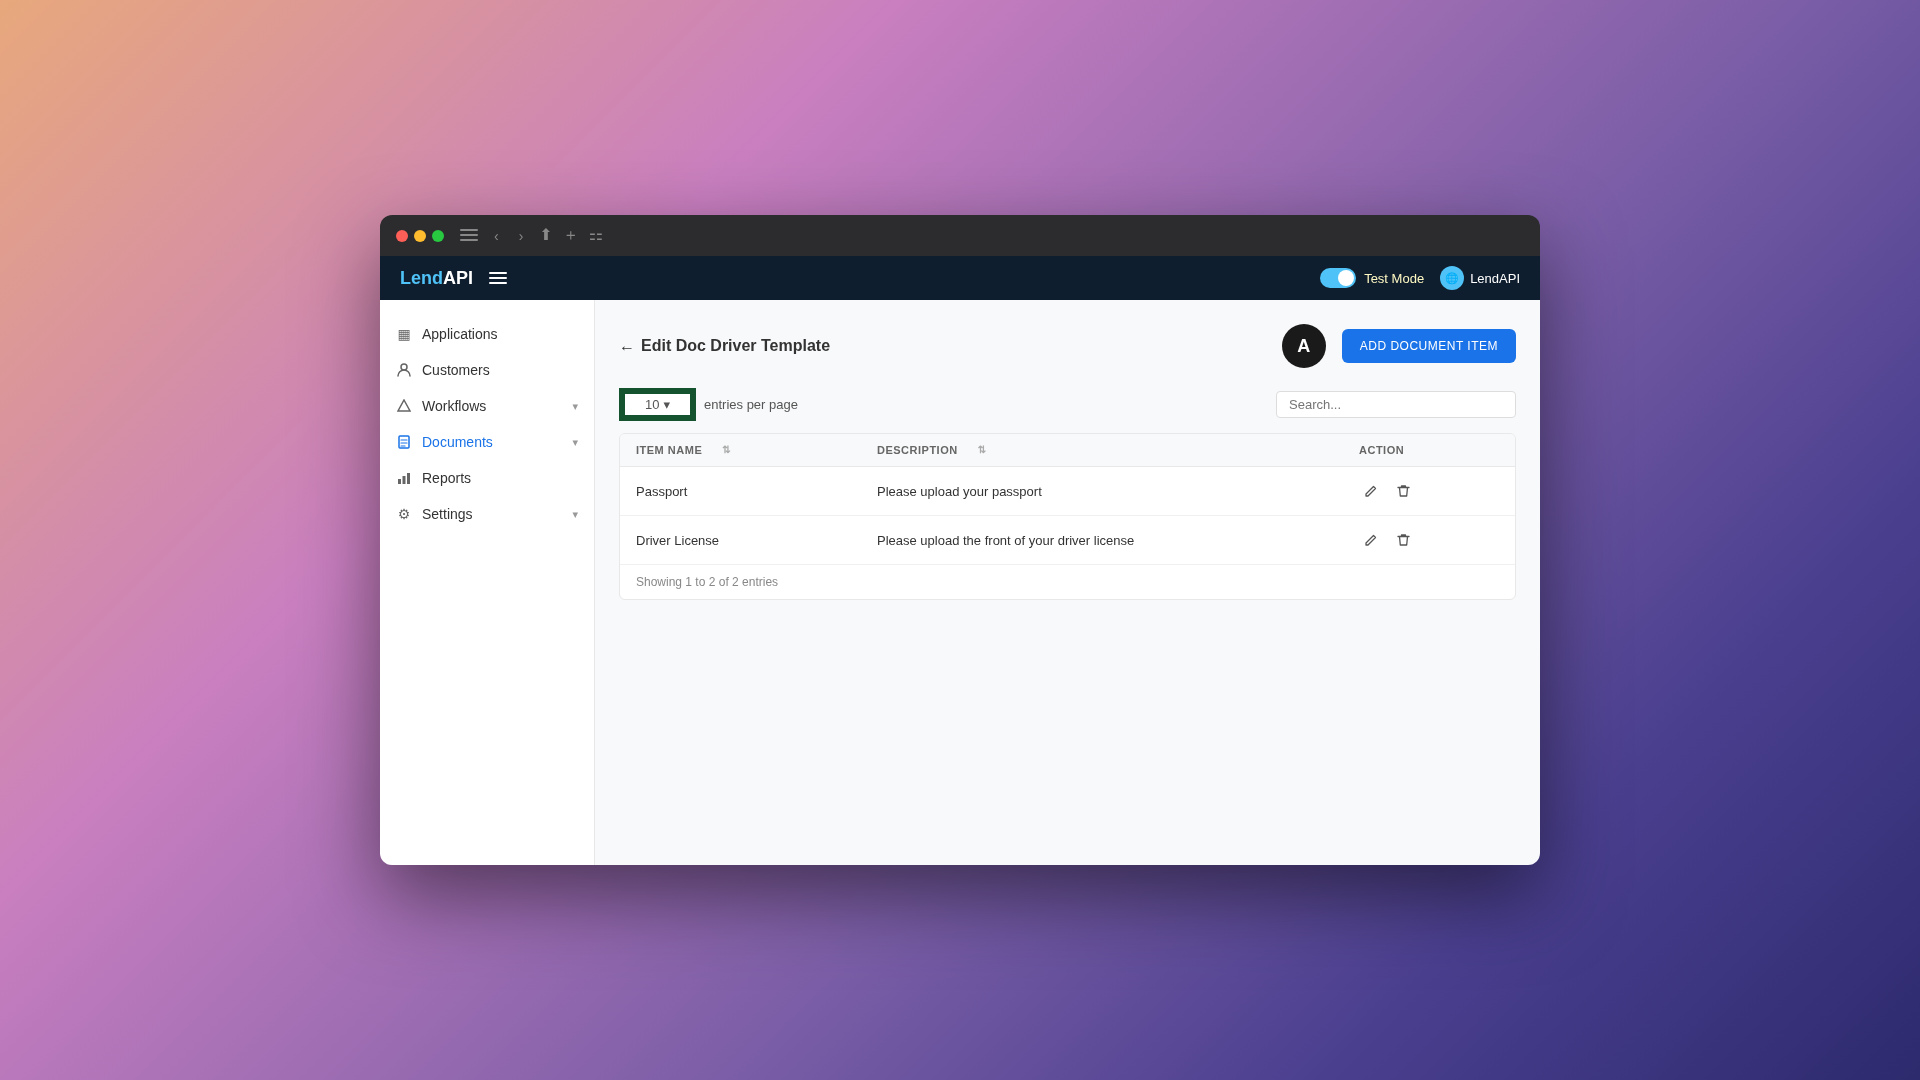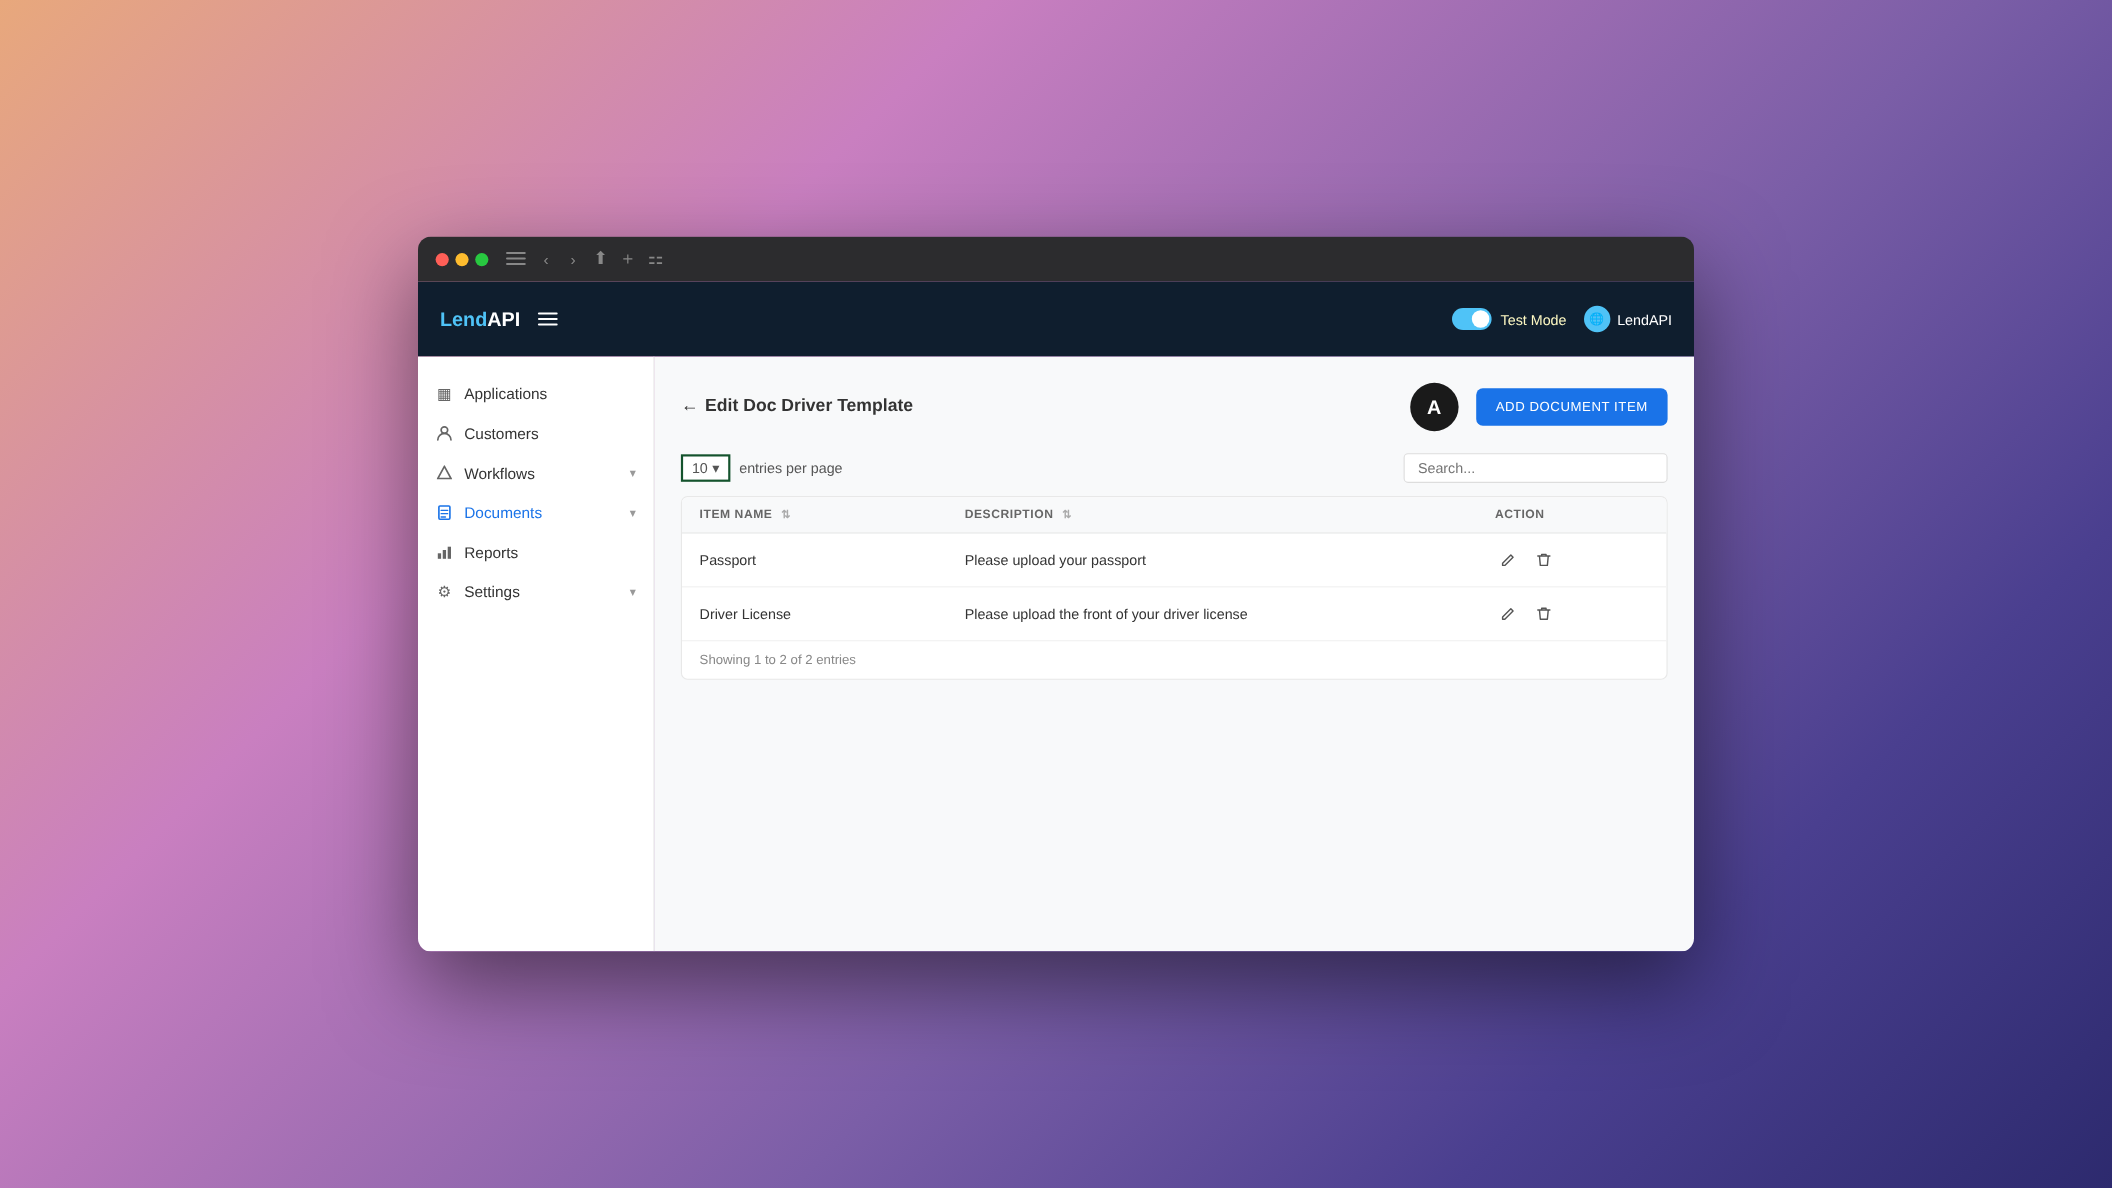--- a/index.html
+++ b/index.html
@@ -95,21 +95,21 @@
       flex: 1;
       display: flex;
       flex-direction: column;
       overflow: hidden;
     }
 
     
     .top-nav {
       background: #0f1e2e;
       padding: 0 20px;
-      height: 68px;
+      height: 44px;
       display: flex;
       align-items: center;
       justify-content: space-between;
       flex-shrink: 0;
     }
 
     .logo {
       font-size: 18px;
       font-weight: 700;
       color: white;
@@ -294,23 +294,23 @@
 
     .entries-select {
       display: flex;
       align-items: center;
       gap: 8px;
       font-size: 13px;
       color: #555;
     }
 
     .entries-num {
-      border: 2px solid #14532d;
+      border: 6px solid #14532d;
       border-radius: 0;
-      padding: 3px 8px;
+      padding: 3px 20px;
       font-size: 13px;
       background: white;
       display: flex;
       align-items: center;
       gap: 4px;
     }
 
     .search-input {
       border: 1px solid #ddd;
       border-radius: 4px;
@@ -339,21 +339,21 @@
     }
 
     .th {
       font-size: 11px;
       font-weight: 700;
       color: #666;
       text-transform: uppercase;
       letter-spacing: 0.5px;
       display: flex;
       align-items: flex-start;
-      gap: 8px;
+      gap: 20px;
     }
 
     .sort-icon { color: #aaa; font-size: 10px; }
 
     .table-row {
       display: grid;
       grid-template-columns: 1fr 2fr 140px;
       padding: 12px 16px;
       border-bottom: 1px solid #f0f0f0;
       align-items: center;

